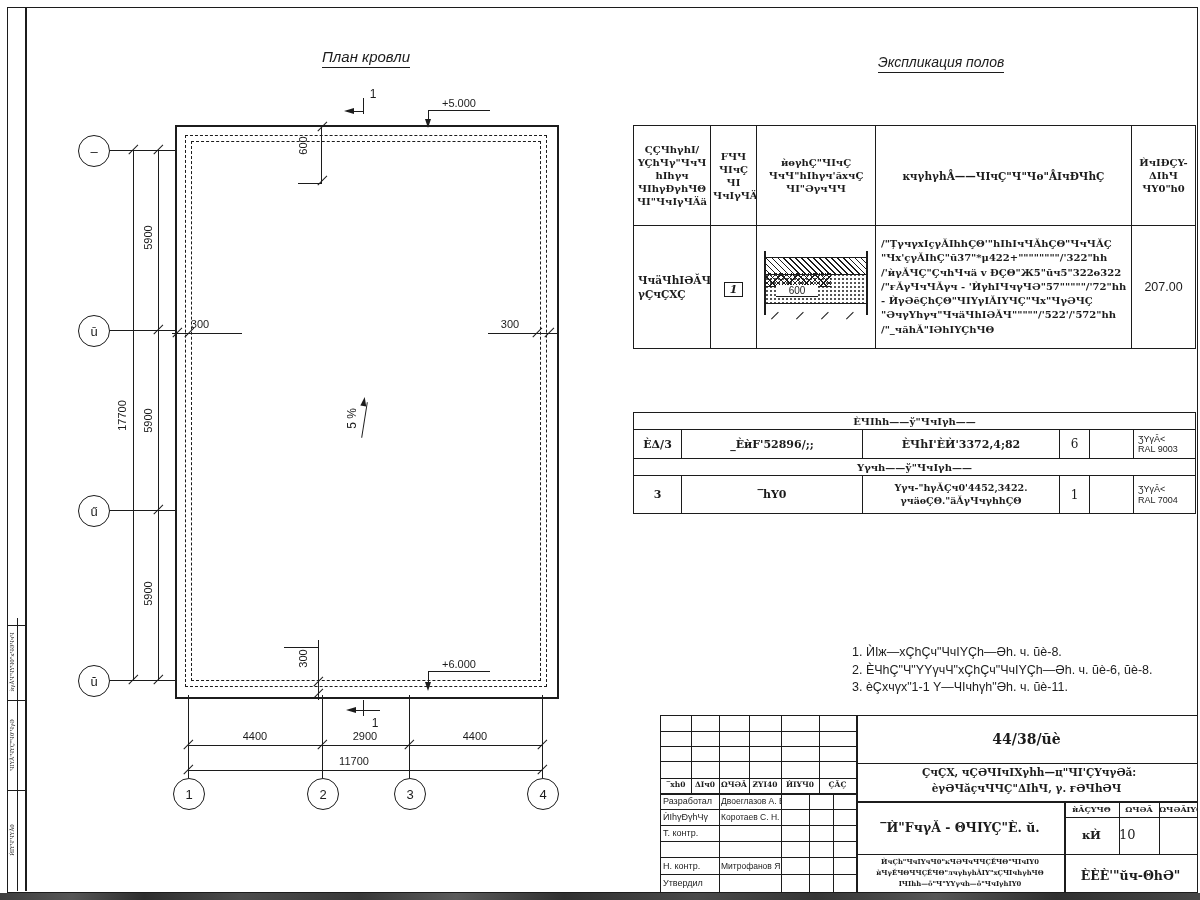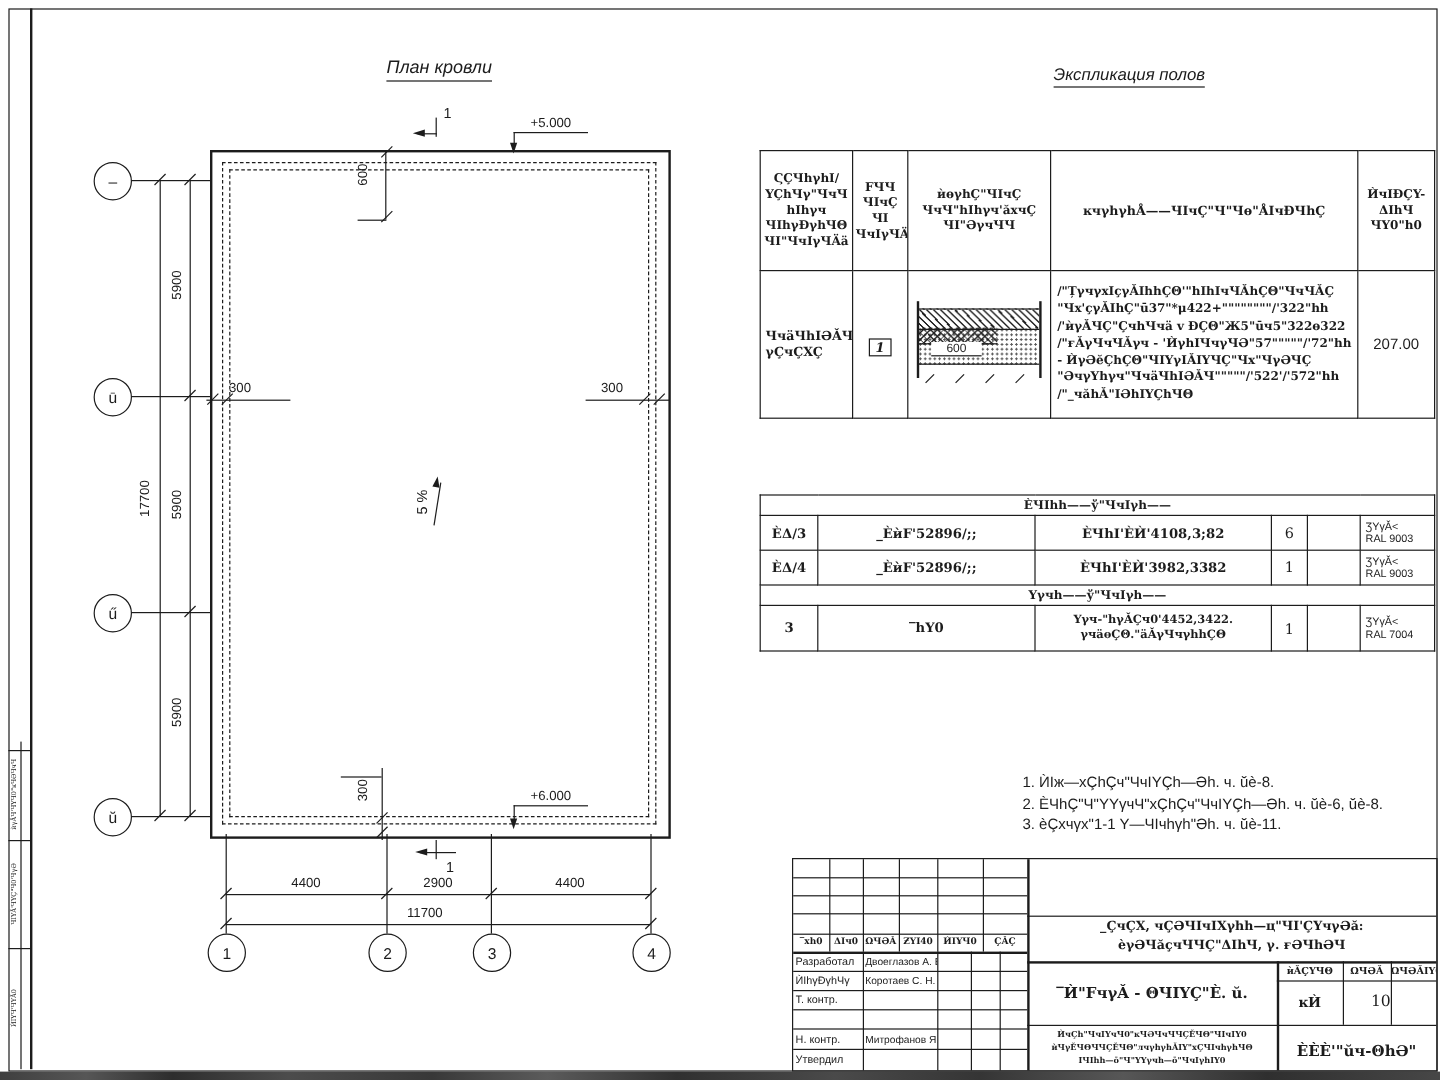--- a/index.html
+++ b/index.html
@@ -226,31 +226,22 @@
         <col style="width:44px">
         <col>
       </colgroup>
     <tbody>
     <tr style="height:17px">
           <td colspan="6" style="font-size:10px;padding:0">ÈЧIhh——ў"ЧчIγh——</td>
         </tr>
     <tr style="height:29px">
       <td style="font-size:11px">ÈΔ/3</td>
       <td style="font-size:11px">_ÈѝF'52896/;;</td>
-      <td style="font-size:11px">ÈЧhI'ÈЍ'4108,3;82</td>
+      <td style="font-size:11px">ÈЧhI'ÈЍ'3372,4;82</td>
       <td style="font-size:12px;font-weight:400">6</td>
-      <td></td>
-      <td style="font-size:9px;line-height:10.5px;text-align:left;padding-left:4px;font-weight:400;font-family:'Liberation Sans',sans-serif">ƷYγǍ&lt;
-RAL 9003</td>
-    </tr>
-    <tr style="height:29px">
-      <td style="font-size:11px">ÈΔ/4</td>
-      <td style="font-size:11px">_ÈѝF'52896/;;</td>
-      <td style="font-size:11px">ÈЧhI'ÈЍ'3982,3382</td>
-      <td style="font-size:12px;font-weight:400">1</td>
       <td></td>
       <td style="font-size:9px;line-height:10.5px;text-align:left;padding-left:4px;font-weight:400;font-family:'Liberation Sans',sans-serif">ƷYγǍ&lt;
 RAL 9003</td>
     </tr>
     <tr style="height:17px">
           <td colspan="6" style="font-size:10px;padding:0">Yγчh——ў"ЧчIγh——</td>
         </tr>
     <tr style="height:38px">
       <td style="font-size:11px">3</td>
       <td style="font-size:11px">‾hY0</td>
@@ -313,28 +304,29 @@
     <div class="tbk" style="left:2px;top:162px;width:55px">Утвердил</div>
     <div class="tbk" style="left:60px;top:162px;width:60px;font-size:8.5px"></div>
 
     <div class="h" style="left:195px;top:47px;width:341px"></div>
     <div class="h" style="left:195px;top:85px;width:341px;height:1.5px"></div>
     <div class="h" style="left:195px;top:138px;width:341px"></div>
     <div class="v" style="left:403px;top:85px;height:91px;width:1.5px"></div>
     <div class="h" style="left:403px;top:101px;width:133px"></div>
     <div class="v" style="left:458px;top:85px;height:53px"></div>
     <div class="v" style="left:498px;top:85px;height:53px"></div>
+    <div class="tbk g" style="left:195px;top:15px;width:341px;font-size:14px;text-align:center">44/38/ŭè</div>
     <div class="tbk g" style="left:200px;top:50px;width:331px;font-size:10.5px;text-align:center">_ÇчÇX, чÇƏЧIчIXγhh—ц"ЧI'ÇYчγƏă:</div>
     <div class="tbk g" style="left:200px;top:66px;width:331px;font-size:10.5px;text-align:center">èγƏЧăçчЧЧÇ"ΔIhЧ, γ. ғƏЧhƏЧ</div>
     <div class="tbk g" style="left:195px;top:104px;width:208px;font-size:12.5px;text-align:center">‾Ѝ"FчγǍ - ΘЧIYÇ"È. ŭ.</div>
     <div class="tbk g" style="left:403px;top:88px;width:55px;font-size:8px;text-align:center">ѝǍÇYЧΘ</div>
     <div class="tbk g" style="left:458px;top:88px;width:40px;font-size:8px;text-align:center">ΩЧƏǍ</div>
     <div class="tbk g" style="left:498px;top:88px;width:38px;font-size:8px;text-align:center">ΩЧƏǍIY0</div>
     <div class="tbk g" style="left:403px;top:112px;width:55px;font-size:11.5px;text-align:center">ĸЍ</div>
-    <div class="tbk g" style="left:458px;top:111px;width:40px;font-size:13px;text-align:right;font-weight:400">10</div>
+    <div class="tbk g" style="left:458px;top:111px;width:40px;font-size:13px;text-align:left;font-weight:400">10</div>
     <div class="abs g pre" style="left:197px;top:141px;width:204px;font-size:6.8px;line-height:11px;text-align:center">ЍчÇh"ЧчIYчЧ0"ĸЧƏЧчЧЧÇĔЧΘ"ЧIчIY0
 ѝЧγĔЧΘЧЧÇĔЧΘ"лчγhγhǍIY"xÇЧIчhγhЧΘ
 IЧIhh—ō"Ч"YYγчh—ō"ЧчIγhIY0</div>
     <div class="tbk g" style="left:403px;top:152px;width:133px;font-size:12.5px;text-align:center">ÈÈÈ'"ŭч-ΘhƏ"</div>
   </div>
 
   <div class="abs" style="left:7px;top:618px;width:18px;height:273px">
     <div class="v" style="left:10px;top:0;height:273px"></div>
     <div class="h" style="left:0;top:7px;width:18px"></div>
     <div class="h" style="left:0;top:82px;width:18px"></div>

